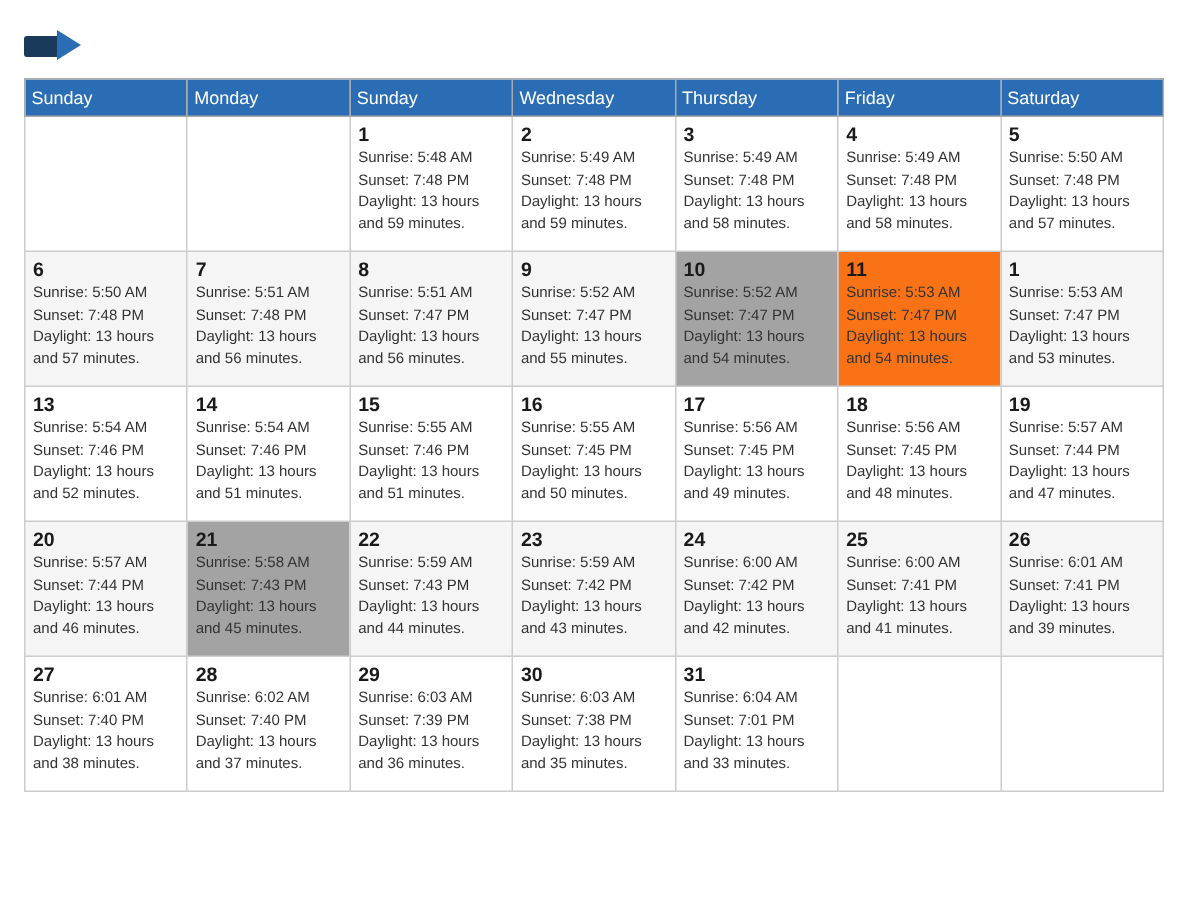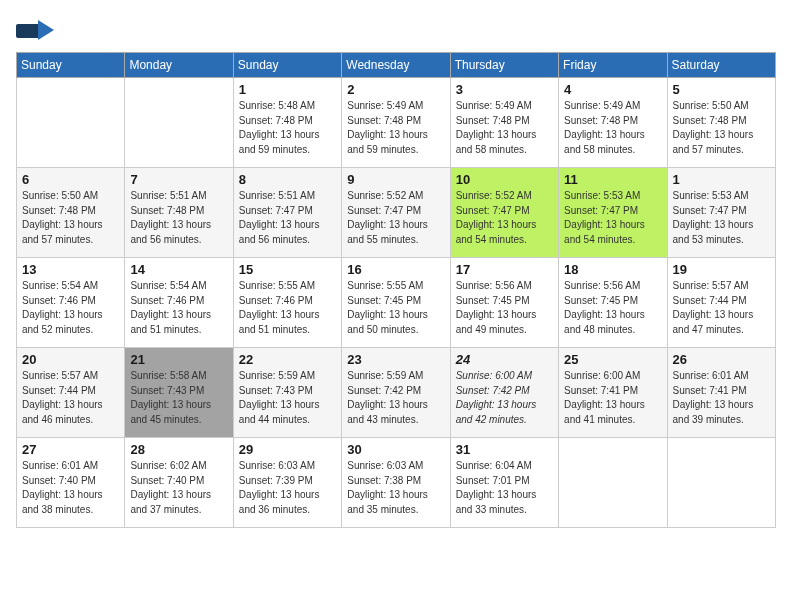--- a/index.html
+++ b/index.html
@@ -167,27 +167,27 @@
           <div class="day-info" style="white-space: pre-line;">Sunrise: 5:51 AM
 Sunset: 7:47 PM
 Daylight: 13 hours and 56 minutes.</div>
         </td>
         <td style="background: rgb(245, 245, 245);">
           <span class="day-num">9</span>
           <div class="day-info" style="white-space: pre-line;">Sunrise: 5:52 AM
 Sunset: 7:47 PM
 Daylight: 13 hours and 55 minutes.</div>
         </td>
-        <td style="background: #bef264;">
+        <td style="background: #a3a3a3;">
           <span class="day-num">10</span>
           <div class="day-info" style="white-space: pre-line;">Sunrise: 5:52 AM
 Sunset: 7:47 PM
 Daylight: 13 hours and 54 minutes.</div>
         </td>
-        <td style="background: #bef264;">
+        <td style="background: #f97316;">
           <span class="day-num">11</span>
           <div class="day-info" style="white-space: pre-line;">Sunrise: 5:53 AM
 Sunset: 7:47 PM
 Daylight: 13 hours and 54 minutes.</div>
         </td>
         <td style="background: rgb(245, 245, 245);">
           <span class="day-num">1</span>
           <div class="day-info" style="white-space: pre-line;">Sunrise: 5:53 AM
 Sunset: 7:47 PM
 Daylight: 13 hours and 53 minutes.</div>
@@ -255,21 +255,21 @@
           <div class="day-info" style="white-space: pre-line;">Sunrise: 5:59 AM
 Sunset: 7:43 PM
 Daylight: 13 hours and 44 minutes.</div>
         </td>
         <td style="background: rgb(245, 245, 245); margin-left: 32px;">
           <span class="day-num">23</span>
           <div class="day-info" style="white-space: pre-line;">Sunrise: 5:59 AM
 Sunset: 7:42 PM
 Daylight: 13 hours and 43 minutes.</div>
         </td>
-        <td style="background: rgb(245, 245, 245); font-style: italic;">
+        <td style="background: rgb(245, 245, 245);">
           <span class="day-num">24</span>
           <div class="day-info" style="white-space: pre-line;">Sunrise: 6:00 AM
 Sunset: 7:42 PM
 Daylight: 13 hours and 42 minutes.</div>
         </td>
         <td style="background: rgb(245, 245, 245);">
           <span class="day-num">25</span>
           <div class="day-info" style="white-space: pre-line;">Sunrise: 6:00 AM
 Sunset: 7:41 PM
 Daylight: 13 hours and 41 minutes.</div>

